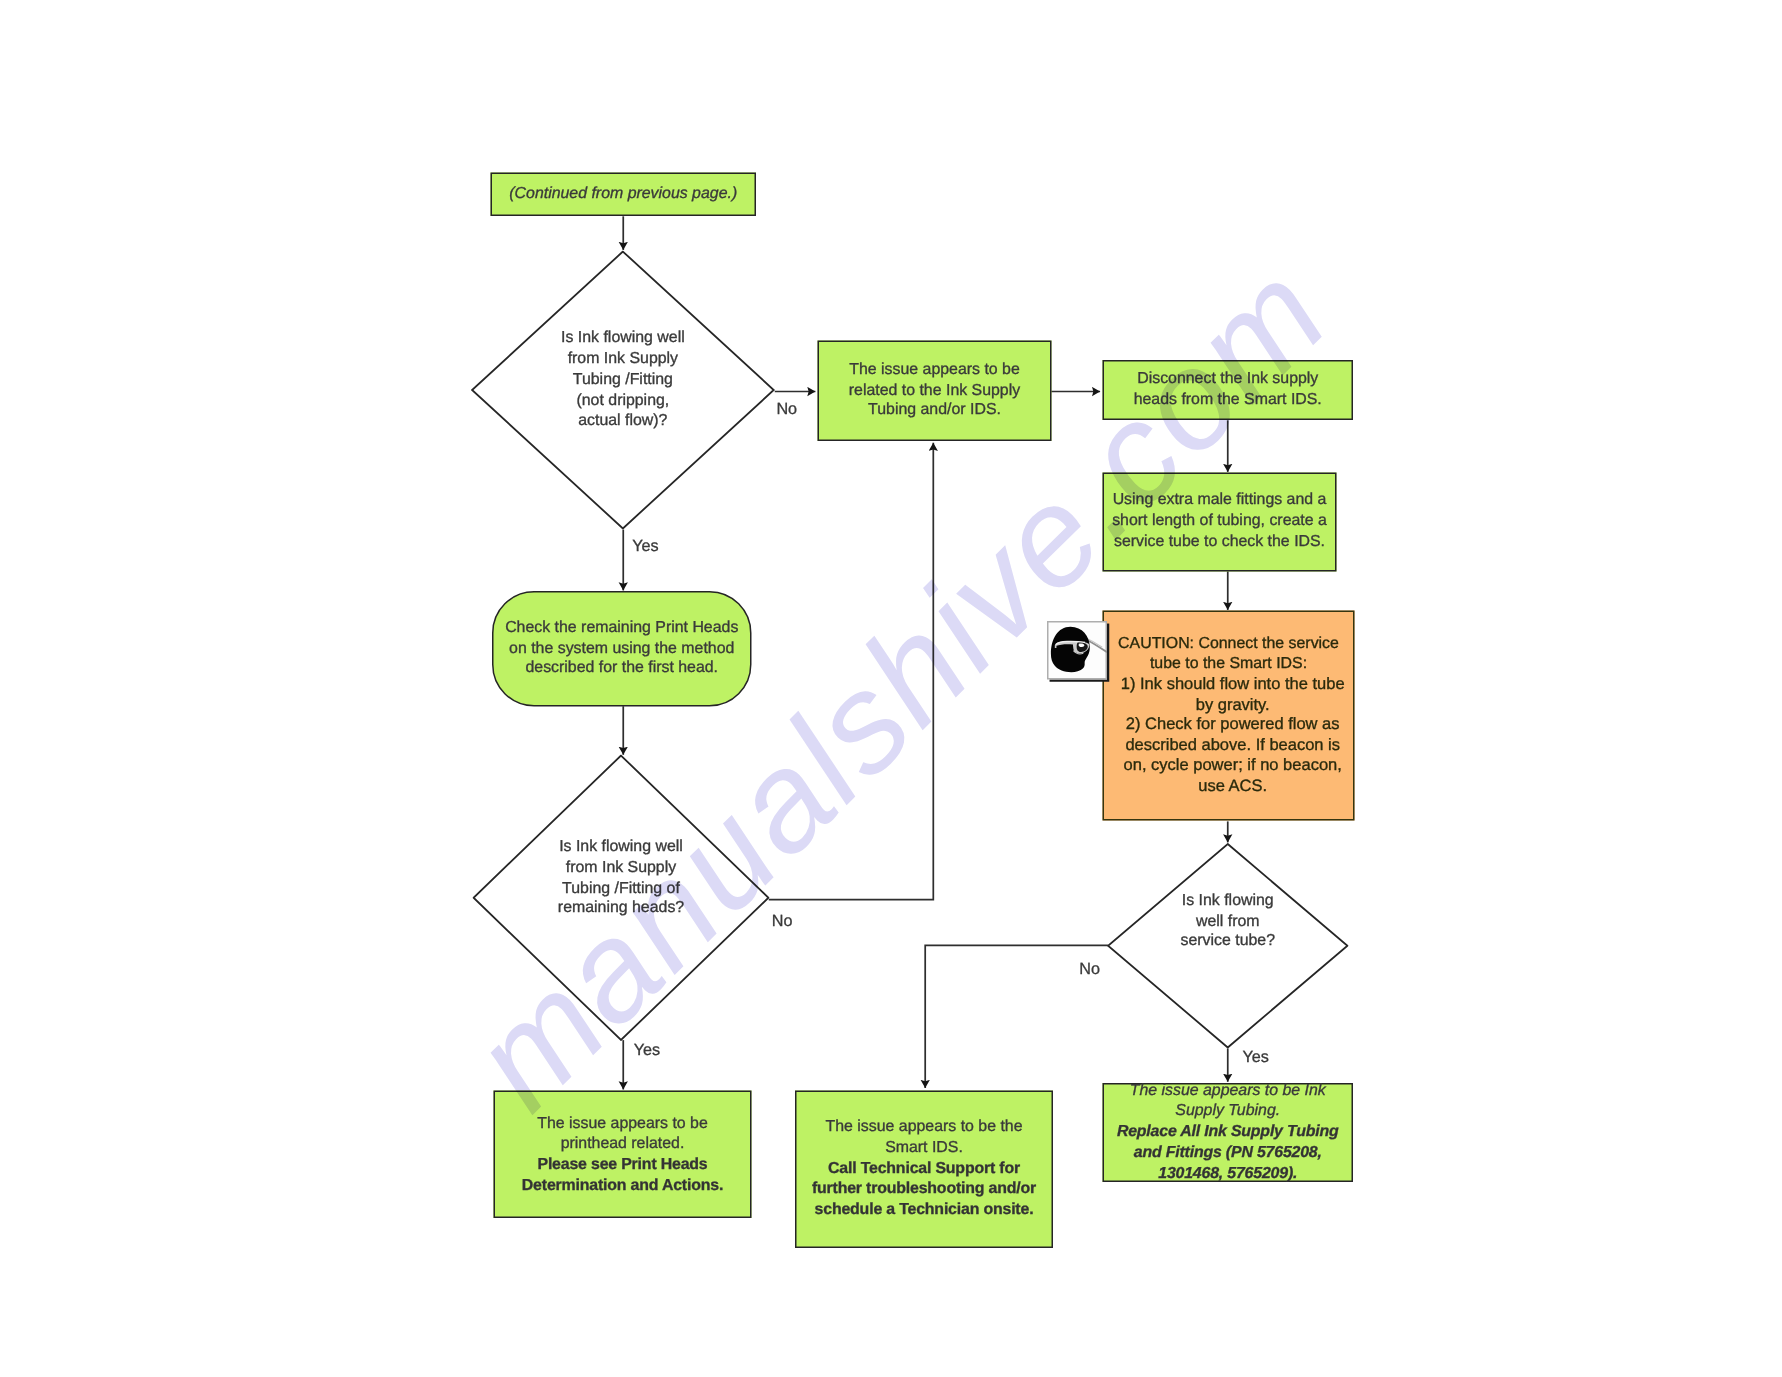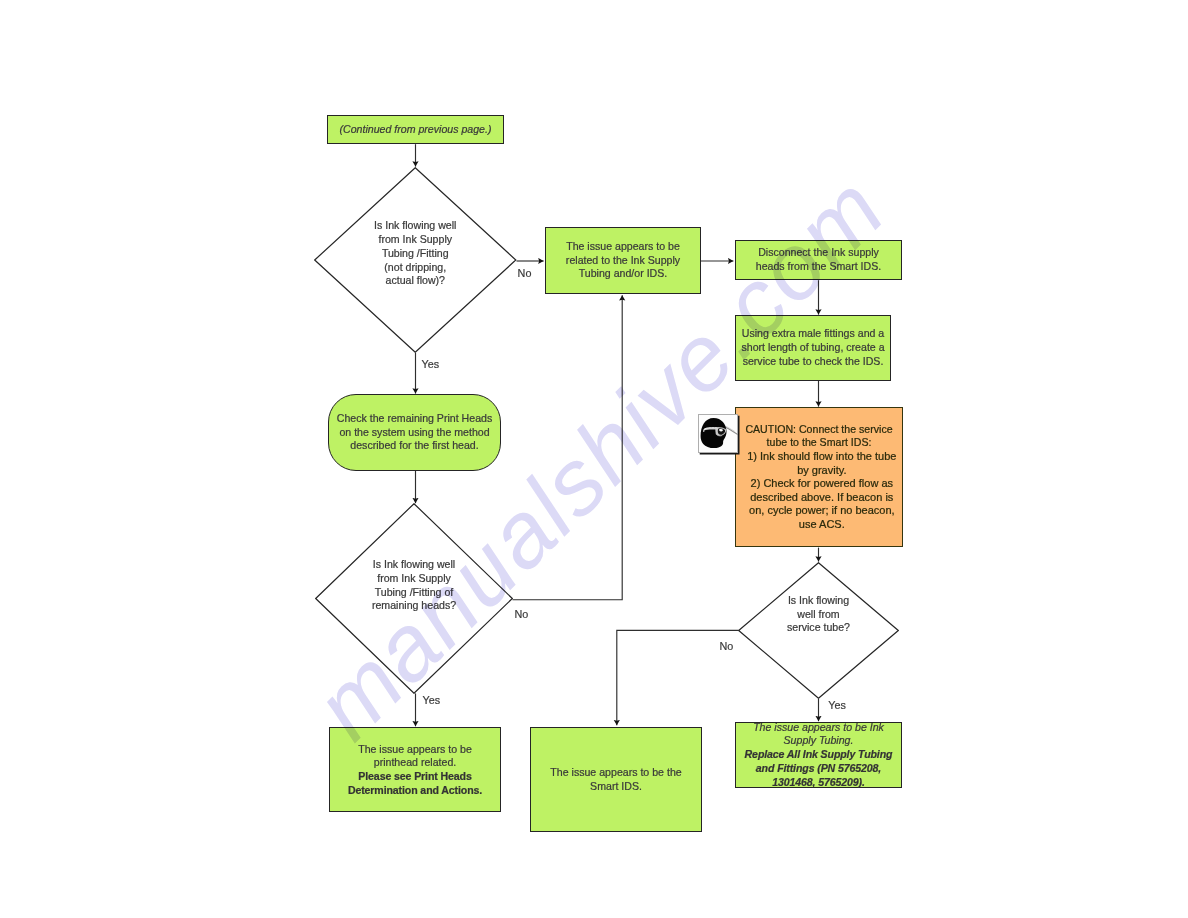--- a/index.html
+++ b/index.html
@@ -181,20 +181,23 @@
 printhead related.</span><br>
       <b style="white-space:pre-line;">Please see Print Heads
 Determination and Actions.</b>
     </div>
   </div>
 
   <div class="node proc" id="n-smartids" style="left:530px;top:727px;width:172px;height:105px;">
     <div class="txt">
       <span style="white-space:pre-line;">The issue appears to be the
 Smart IDS.</span><br>
+      <b style="white-space:pre-line;">Call Technical Support for
+further troubleshooting and/or
+schedule a Technician onsite.</b>
     </div>
   </div>
 
   <div class="node proc" id="n-inktubing" style="left:735px;top:722px;width:167px;height:66px;font-style:italic;">
     <div class="txt">
       <span style="white-space:pre-line;">The issue appears to be Ink
 Supply Tubing.</span><br>
       <b style="white-space:pre-line;">Replace All Ink Supply Tubing
 and Fittings (PN 5765208,
 1301468, 5765209).</b>

